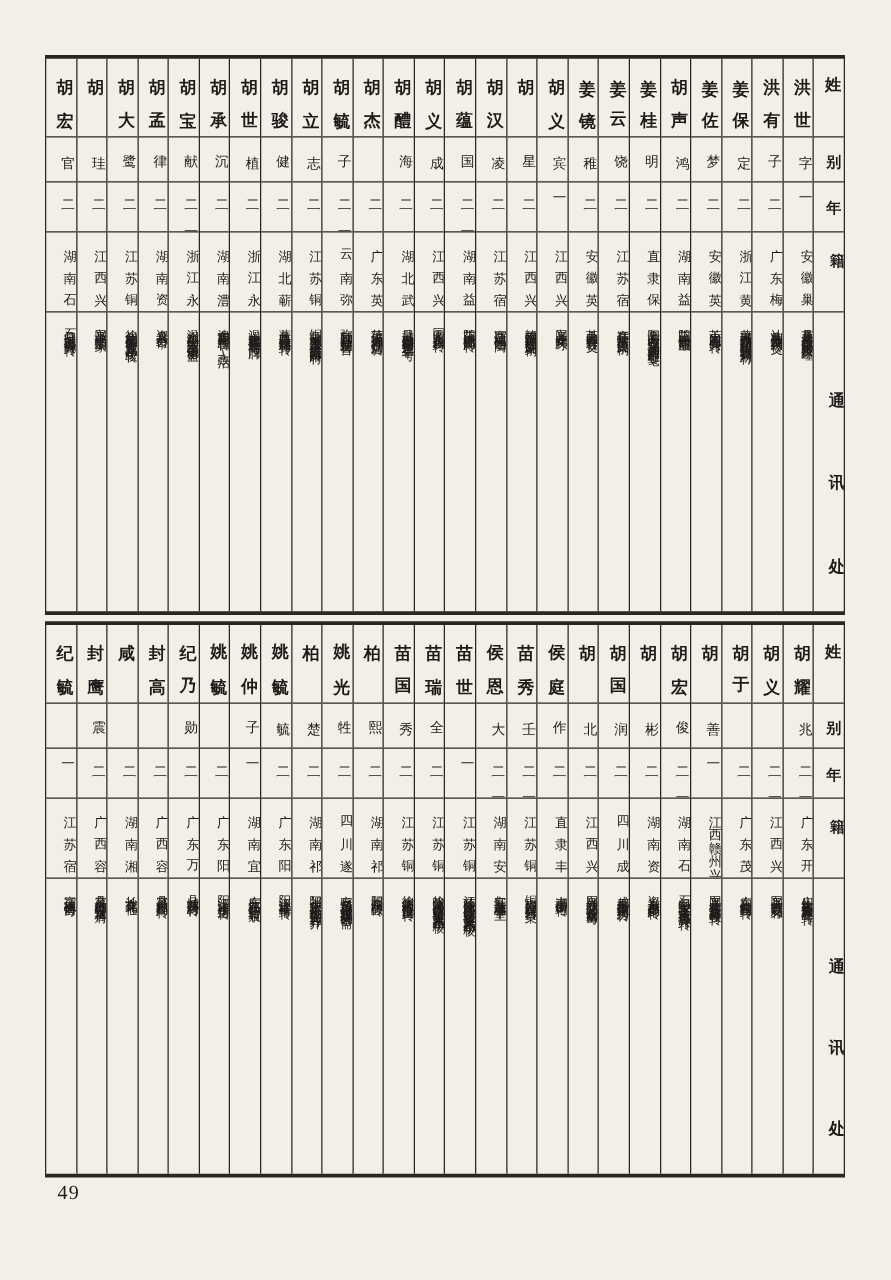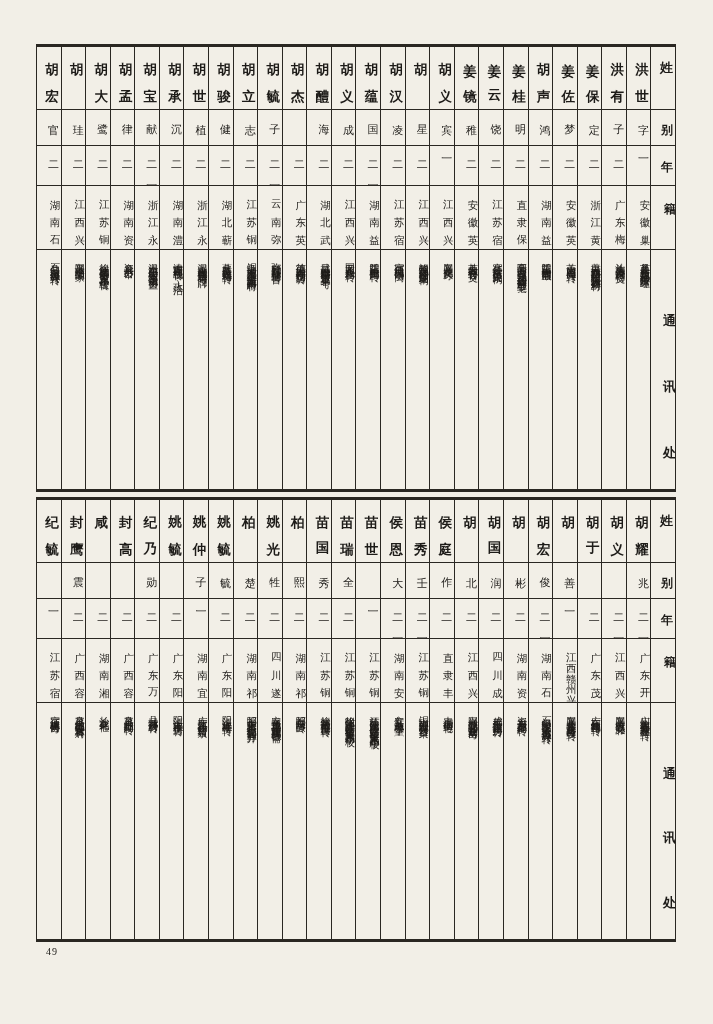--- a/index.html
+++ b/index.html
@@ -56,21 +56,21 @@
   }
   .c-addr span{text-align:start;text-align-last:auto;}
   .header-col .cell{font-weight:700;}
   .header-col .c-name{font-size:13px;}
   .header-col .c-zi,.header-col .c-age{font-size:12px;padding:4px 0;}
   .header-col .c-native{font-size:12px;padding:7px 0;}
   .header-col .c-addr{font-size:13px;padding:52px 0;}
   .header-col .c-addr span{text-align:justify;text-align-last:justify;}
   .page-number{
     position:absolute;left:46px;top:946px;
-    font-size:10px;letter-spacing:1px;
+    font-size:16px;letter-spacing:1px;
     font-family:"Liberation Serif","DejaVu Serif",serif;
   }
 </style>
 </head>
 <body>
 
 <div class="page">
   <div class="dir-table top">
       <div class="col header-col">
         <div class="cell c-name">

